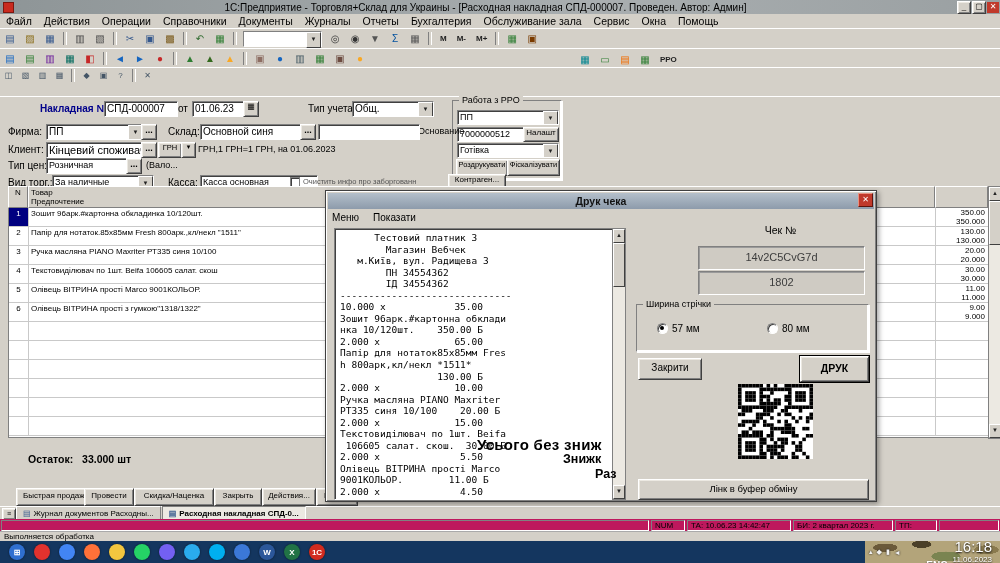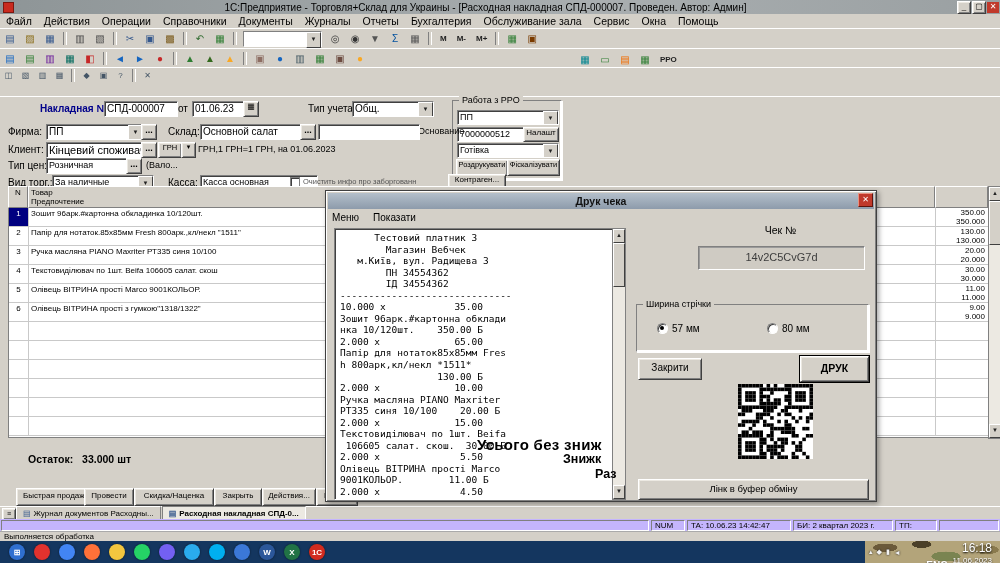--- a/index.html
+++ b/index.html
@@ -63,36 +63,36 @@
   .vscroll{width:12px;background:#ece9e2;border:1px solid #808080;display:flex;flex-direction:column;}
   .sarrow{height:12px;background:#d4d0c8;border:1px solid;border-color:#fff #404040 #404040 #fff;
           font-size:6px;text-align:center;line-height:11px;color:#222;}
   .sthumb{height:42px;background:#d4d0c8;border:1px solid;border-color:#fff #404040 #404040 #fff;}
   .strack{flex:1;}
   
   .mdi{left:0;top:506px;width:1000px;height:13px;background:#d4d0c8;border-top:1px solid #fff;display:flex;align-items:flex-end;font-size:8px;}
   .mtab{height:12px;display:flex;align-items:center;gap:3px;padding:0 6px;border:1px solid;border-color:#fff #808080 #808080 #fff;margin-right:1px;white-space:nowrap;}
   .mtab.active{background:#ece9e2;font-weight:bold;border-color:#808080 #fff #fff #808080;}
   .mico{font-size:8px;color:#35588d;}
-  .sbar{left:0;top:519px;width:1000px;height:12px;background:#c4b5fd;display:flex;align-items:center;font-size:8px;}
+  .sbar{left:0;top:519px;width:1000px;height:12px;background:#be185d;display:flex;align-items:center;font-size:8px;}
   .spanel{height:9px;margin:0 1px;border:1px solid;border-color:#808080 #fff #fff #808080;padding:0 3px;white-space:nowrap;overflow:hidden;}
   .msgbar{left:0;top:531px;width:1000px;height:10px;background:#d4d0c8;font-size:8px;padding-left:4px;border-top:1px solid #aaa;}
   
   .taskbar{left:0;top:541px;width:1000px;height:22px;background:#14365f;display:flex;align-items:center;}
   .tico{width:16px;height:16px;border-radius:50%;margin-left:9px;display:flex;align-items:center;justify-content:center;
         font-size:8px;font-weight:bold;box-shadow:0 0 2px rgba(0,0,0,.6);}
   .camo{position:absolute;right:0;top:0;width:135px;height:22px;background:#b3a47a;background-image:
         radial-gradient(ellipse 30px 10px at 15% 30%,#6b5a3a 40%,transparent 41%),
         radial-gradient(ellipse 36px 12px at 60% 70%,#7a8451 40%,transparent 41%),
         radial-gradient(ellipse 24px 9px at 42% 15%,#4a3f28 40%,transparent 41%),
         radial-gradient(ellipse 30px 11px at 90% 40%,#8a7a4e 40%,transparent 41%);
         display:flex;align-items:center;}
   .trayico{color:#f2f2f2;font-size:7px;margin-left:4px;text-shadow:0 0 2px #000;}
   .clock{position:absolute;right:8px;top:1px;text-align:right;color:#fff;text-shadow:0 1px 2px #000;line-height:10px;}
-  .clock .t{font-size:12px;} .clock .d{font-size:8px;}
+  .clock .t{font-size:15px;} .clock .d{font-size:8px;}
   .lang{position:absolute;right:52px;top:19px;color:#fff;font-size:10px;font-weight:bold;text-shadow:0 1px 2px #000;}
   
   .dialog{left:325px;top:190px;width:550px;height:310px;background:#d4d0c8;z-index:40;
           border:1px solid #404040;box-shadow:inset 1px 1px 0 #fff,inset -1px -1px 0 #808080,2px 2px 5px rgba(0,0,0,.35);}
   .dtitle{position:absolute;left:2px;top:2px;right:2px;height:16px;
           background:linear-gradient(180deg,#b4bfca,#8d9bab);display:flex;align-items:center;}
   .dtitle .txt{flex:1;text-align:center;font-size:10.5px;font-weight:bold;color:#111;}
   .dclose{position:absolute;right:3px;top:2px;width:13px;height:12px;background:#c0392b;color:#fff;
           border:1px solid;border-color:#e8907f #5e140b #5e140b #e8907f;font-size:8px;line-height:11px;text-align:center;}
   .dmenu{position:absolute;left:6px;top:21px;font-size:10px;display:flex;gap:14px;}
@@ -336,21 +336,21 @@
       <span class="abs btn" style="left:70px;top:26px;width:34px;height:13px;font-size:8px;">Налашт</span>
       <span class="abs edit" style="left:4px;top:42px;width:96px;height:11px;font-size:9px;"><span>Готівка</span><span class="cba">▼</span></span>
       <span class="abs btn" style="left:3px;top:58px;width:50px;height:15px;font-size:7.5px;">Роздрукувати</span>
       <span class="abs btn" style="left:54px;top:58px;width:51px;height:15px;font-size:7.5px;">Фіскалізувати</span>
     </div>
 
     <span class="abs lbl" style="left:8px;top:44px;">Фирма:</span>
     <span class="abs edit" style="left:46px;top:42px;width:92px;height:12px;"><span>ПП</span><span class="cba">▼</span></span>
     <span class="abs btn dots" style="left:141px;top:42px;height:14px;">...</span>
     <span class="abs lbl" style="left:168px;top:44px;">Склад:</span>
-    <span class="abs edit" style="left:200px;top:42px;width:98px;height:12px;">Основной салат</span>
+    <span class="abs edit" style="left:200px;top:42px;width:98px;height:12px;">Основной синя</span>
     <span class="abs btn dots" style="left:300px;top:42px;height:14px;">...</span>
     <span class="abs lbl" style="left:418px;top:44px;font-size:9px;">Основание</span>
     <span class="abs edit" style="left:318px;top:42px;width:96px;height:12px;"></span>
 
     <span class="abs lbl" style="left:8px;top:62px;">Клиент:</span>
     <span class="abs edit" style="left:46px;top:60px;width:92px;height:12px;font-size:11px;">Кінцевий споживач</span>
     <span class="abs btn dots" style="left:141px;top:60px;height:14px;">...</span>
     <span class="abs btn" style="left:158px;top:60px;width:22px;height:14px;font-size:7.5px;">ГРН</span>
     <span class="abs btn" style="left:181px;top:60px;width:13px;height:14px;font-size:7px;">▾</span>
     <span class="abs lbl" style="left:198px;top:62px;font-size:9px;">ГРН,1 ГРН=1 ГРН, на 01.06.2023</span>
@@ -536,20 +536,21 @@
     </div>
     <div class="rscroll vscroll">
       <div class="sarrow">▲</div>
       <div class="sthumb"></div>
       <div class="strack"></div>
       <div class="sarrow">▼</div>
     </div>
 
     <span class="abs" style="left:372px;top:33px;width:165px;text-align:center;font-size:10.5px;">Чек №</span>
     <div class="abs chkfield" style="left:372px;top:55px;width:165px;height:22px;">14v2C5CvG7d</div>
+    <div class="abs chkfield" style="left:372px;top:80px;width:165px;height:22px;">1802</div>
 
     <div class="abs grp" style="left:310px;top:113px;width:231px;height:46px;">
       <span class="grplbl">Ширина стрічки</span>
       <label class="radio abs" style="left:20px;top:18px;">
         <span class="rb sel"></span>
         <span>57 мм</span>
       </label>
       <label class="radio abs" style="left:130px;top:18px;">
         <span class="rb"></span>
         <span>80 мм</span>

